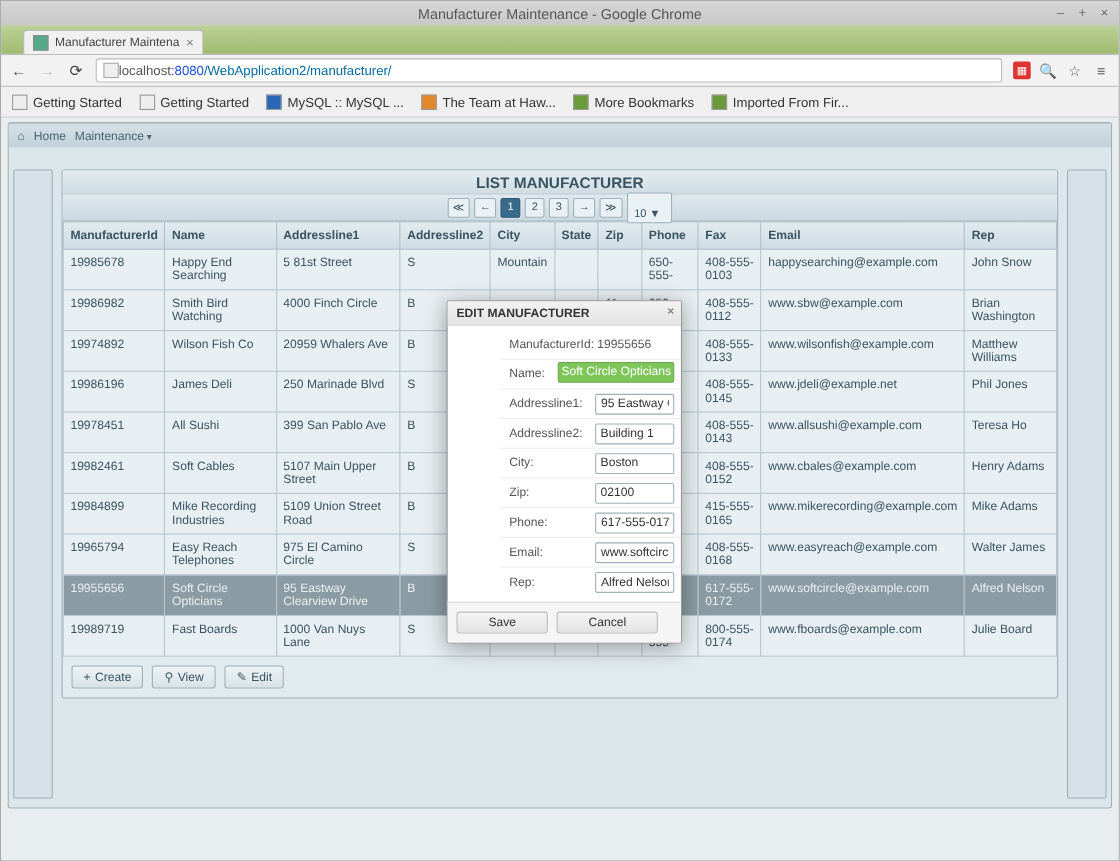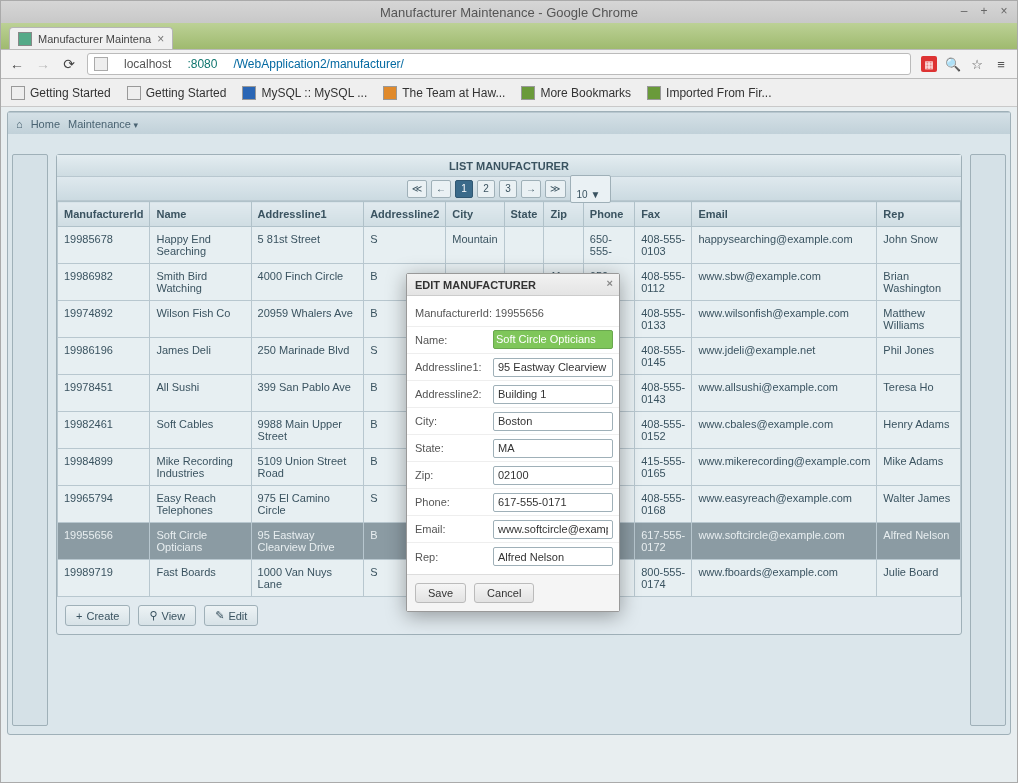--- a/index.html
+++ b/index.html
@@ -1,30 +1,30 @@
 <!DOCTYPE html>
 <html><head>
 <meta charset="utf-8">
 <style>
   * { box-sizing: border-box; font-family: Arial, Helvetica, sans-serif; }
   html,body { margin:0; padding:0; background:#d9d9d9; height:100%; }
   .browser-window { width:1018px; height:783px; background:#d9d9d9; position:relative; overflow:hidden; border:1px solid #aaa;}
   .titlebar { height:22px; background:linear-gradient(#d6d6d6,#c8c8c8); display:flex; align-items:center; justify-content:center; font-size:13px; font-weight:normal; color:#555; position:relative;}
   .window-controls { position:absolute; right:6px; top:3px; display:flex; gap:6px;}
   .wc { width:14px; height:14px; display:inline-flex; align-items:center; justify-content:center; font-size:12px; color:#666;}
-  .tabbar { height:26px; background:linear-gradient(#bcd196,#9fba6f); display:flex; align-items:flex-end; padding-left:8px;}
+  .tabbar { height:26px; background:linear-gradient(#bcd196,#9fba6f); display:flex; align-items:flex-end; padding-left:20px;}
   .tab { height:22px; background:#f0f0f0; border:1px solid #b5b5b5; border-bottom:none; border-radius:4px 4px 0 0; padding:0 8px; display:flex; align-items:center; font-size:11px; color:#444; gap:6px;}
   .tab .favicon { width:14px; height:14px; background:#5a8; border:1px solid #888; display:inline-block;}
   .tab .close { font-size:12px; color:#777; cursor:pointer;}
   .navbar { height:30px; background:#f2f2f2; border-top:1px solid #bbb; border-bottom:1px solid #bbb; display:flex; align-items:center; padding:0 8px; gap:10px; font-size:14px; color:#444;}
   .navbtn { width:16px; text-align:center; cursor:pointer;}
-  .urlbox { flex:1; height:22px; border:1px solid #bbb; border-radius:3px; background:#fff; display:flex; align-items:center; padding:0 6px; gap:16px; font-size:12px;}
+  .urlbox { flex:1; height:22px; border:1px solid #bbb; border-radius:3px; background:#fff; display:flex; align-items:center; padding:0 6px; gap:0; font-size:12px;}
   .urlbox .page-icon { width:14px; height:14px; border:1px solid #aaa; background:#eee;}
   .urlbox .host { color:#555;}
-  .urlbox .port { color:#0f766e;}
+  .urlbox .port { color:#1d4ed8;}
   .urlbox .path { color:#0369a1;}
   .right-icons { display:flex; gap:8px; align-items:center; }
   .ri { width:16px; height:16px; display:inline-flex; align-items:center; justify-content:center; font-size:13px; color:#555;}
   .bookmarksbar { height:28px; background:#efefef; border-bottom:1px solid #c9c9c9; display:flex; align-items:center; padding:0 10px; gap:16px; font-size:12px; color:#333;}
   .bm { display:flex; align-items:center; gap:5px; cursor:pointer;}
   .bm .bmicon { width:14px; height:14px; background:#ccc; border:1px solid #999; display:inline-block;}
   .bm .bmicon.blue { background:#2a66b5;}
   .bm .bmicon.orange { background:#e08a2c;}
   .bm .bmicon.green { background:#6a9a3a;}
   .bm .bmicon.page { background:#eee;}
@@ -33,44 +33,44 @@
   .app-panel { margin:4px 6px; border:1px solid #9fb0b8; border-radius:3px; background:#dbe6eb;}
   .app-header { height:20px; background:linear-gradient(#dbe6eb,#c4d4dc); text-align:center; font-size:11px; font-weight:bold; color:#3a5360; line-height:20px; letter-spacing:0.5px;}
   .crumb-bar { height:22px; background:linear-gradient(#d4e0e6,#c1d1d9); border-top:1px solid #b8c7cf; font-size:11px; color:#4a6372; display:flex; align-items:center; padding:0 8px; gap:8px;}
   .crumb-bar .home-icon { font-size:11px;}
   .crumb-bar .dd::after{content:" \25BE"; font-size:9px; color:#4a6372;}
   .content { position:relative; padding:0; }
   .tri-layout { display:flex; height:600px;}
   .side-col { width:36px; border:1px solid #9fb0b8; margin:20px 4px 8px 4px; border-radius:2px; background:#d5e1e7;}
   .center-col { flex:1; padding:20px 4px 8px 4px;}
   .list-panel { border:1px solid #9fb0b8; border-radius:3px; background:#e1eaef; }
-  .list-header { height:22px; text-align:center; font-size:11px; font-weight:bold; color:#3a5360; background:linear-gradient(#e4edf1,#cedce2); line-height:22px; border-bottom:1px solid #b8c7cf;}
+  .list-header { height:22px; text-align:center; font-size:14px; font-weight:bold; color:#3a5360; background:linear-gradient(#e4edf1,#cedce2); line-height:22px; border-bottom:1px solid #b8c7cf;}
   .paginator { height:24px; background:linear-gradient(#dfe9ee,#cbdae1); display:flex; align-items:center; justify-content:center; gap:4px; font-size:11px; color:#3a5360; border-bottom:1px solid #b8c7cf;}
   .pg-btn { min-width:18px; height:18px; border:1px solid #9fb0b8; border-radius:2px; background:#eaf1f4; display:inline-flex; align-items:center; justify-content:center; padding:0 4px; cursor:pointer; font-size:10px;}
   .pg-btn.active { background:#3a6a8a; color:#fff; border-color:#2f5772;}
   .pg-select { height:28px; border:1px solid #9fb0b8; border-radius:2px; background:#eaf1f4; padding:12px 10px 0 6px; display:inline-flex; align-items:center; font-size:10px;}
   table.data { width:100%; border-collapse:collapse; font-size:11px; color:#3a5360;}
   table.data th { background:linear-gradient(#e1eaef,#cfdde3); border:1px solid #b0c1c9; padding:6px 6px; text-align:left; font-weight:bold; font-size:11px;}
   table.data td { border:1px solid #b8c7cf; padding:6px 6px; background:#e7eff2; vertical-align:top;}
   table.data tr.selected td { background:#8b9ba3; color:#e8eef0;}
   .actions { padding:8px; display:flex; gap:8px;}
   .abtn { border:1px solid #9fb0b8; border-radius:3px; background:linear-gradient(#edf3f5,#d7e2e7); padding:3px 10px; font-size:11px; color:#3a5360; cursor:pointer; display:inline-flex; align-items:center; gap:4px;}
 
   .modal { position:absolute; left:405px; top:166px; width:214px; background:#fff; border:1px solid #999; box-shadow:0 4px 20px rgba(0,0,0,0.35); border-radius:2px; font-size:11px; color:#333;}
   .modal-title { height:22px; background:linear-gradient(#f2f2f2,#e4e4e4); border-bottom:1px solid #ccc; display:flex; align-items:center; padding:0 8px; font-weight:bold; font-size:11px; position:relative;}
   .modal-title .mx { position:absolute; right:6px; top:3px; color:#888; cursor:pointer;}
   .modal-body { padding:4px 0;}
-  .mrow { display:flex; align-items:center; border-bottom:1px solid #eee; height:27px;}
+  .mrow { display:flex; align-items:center; border-bottom:1px solid #eee; height:27px;margin-left:48px;}
   .mrow:last-child{border-bottom:none;}
   .mlabel { width:86px; padding:0 8px; color:#555;}
   .mval { flex:1; padding:0 6px 0 0;}
   .mval input { width:100%; height:19px; border:1px solid #9fb0b8; border-radius:2px; padding:0 4px; font-size:11px; color:#333; background:#fff;}
   .mval .selected-text { background:#7fc65a; color:#fff; padding:1px 2px; display:inline-block; width:100%; border:1px solid #6aa84f; border-radius:2px; height:19px; line-height:15px; font-size:11px; overflow:hidden; white-space:nowrap;}
   .modal-footer { padding:8px; display:flex; gap:8px; background:#f5f5f5; border-top:1px solid #ddd;}
-  .mbtn { border:1px solid #bbb; border-radius:3px; background:linear-gradient(#f5f5f5,#e2e2e2); padding:3px 12px; font-size:11px; cursor:pointer;}
+  .mbtn { border:1px solid #bbb; border-radius:3px; background:linear-gradient(#f5f5f5,#e2e2e2); padding:3px 28px; font-size:11px; cursor:pointer;}
   .ro { color:#555; padding-left:2px;}
 </style>
 </head>
 <body>
 
 <div class="browser-window">
 
   <div class="titlebar">
     <span>Manufacturer Maintenance - Google Chrome</span>
     <div class="window-controls">
@@ -234,21 +234,21 @@
                       <td></td>
                       <td>40</td>
                       <td>650-555-</td>
                       <td>408-555-0143</td>
                       <td>www.allsushi@example.com</td>
                       <td>Teresa Ho</td>
                     </tr>
                     <tr>
                       <td>19982461</td>
                       <td>Soft Cables</td>
-                      <td>9988 Main Upper Street</td>
+                      <td>5107 Main Upper Street</td>
                       <td>B</td>
                       <td></td>
                       <td></td>
                       <td>51</td>
                       <td>650-555-</td>
                       <td>408-555-0152</td>
                       <td>www.cbales@example.com</td>
                       <td>Henry Adams</td>
                     </tr>
                     <tr>
@@ -346,24 +346,20 @@
           </div>
         <div class="mrow">
             <div class="mlabel">Addressline2:</div>
             <div class="mval"><input value="Building 1" style=""></div>
           </div>
         <div class="mrow">
             <div class="mlabel">City:</div>
             <div class="mval"><input value="Boston" style=""></div>
           </div>
         <div class="mrow">
-            <div class="mlabel">State:</div>
-            <div class="mval"><input value="MA" style=""></div>
-          </div>
-        <div class="mrow">
             <div class="mlabel">Zip:</div>
             <div class="mval"><input value="02100" style=""></div>
           </div>
         <div class="mrow">
             <div class="mlabel">Phone:</div>
             <div class="mval"><input value="617-555-0171" style=""></div>
           </div>
         <div class="mrow">
             <div class="mlabel">Email:</div>
             <div class="mval"><input value="www.softcircle@exampl" style=""></div>

